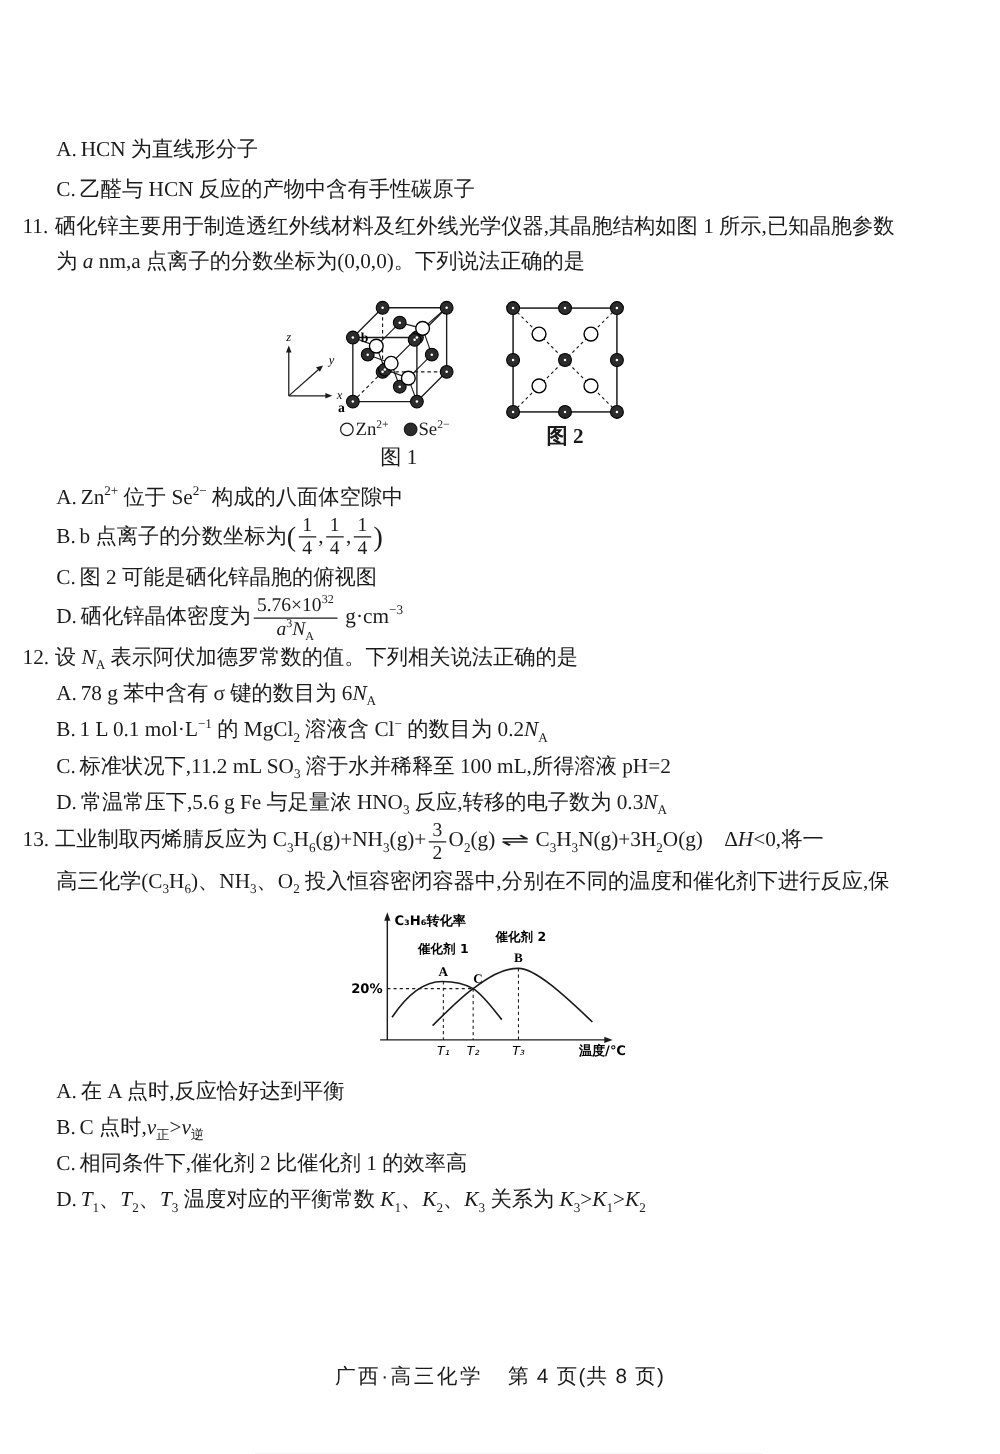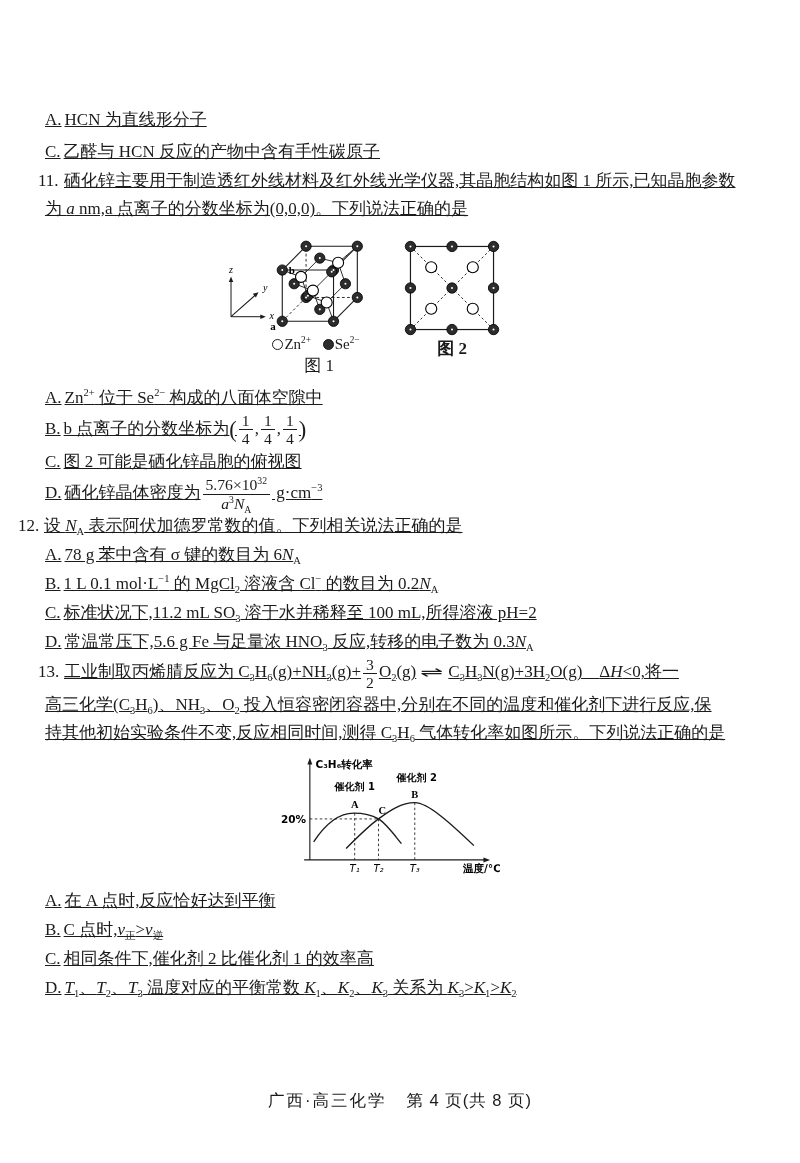--- a/index.html
+++ b/index.html
@@ -7,28 +7,28 @@
     position:relative;
     width:800px;height:1163px;
     margin:0 auto;
     background:#ffffff;
     color:#1b1b1b;
     font-family:"Liberation Serif","DejaVu Serif",serif;
     font-size:17px;
     overflow:hidden;
   }
   .content{padding:104px 26px 0 18px;}
-  .line{line-height:29px;text-decoration:underline;}
+  .line{line-height:29px;}
   .q10 .line{line-height:31.5px;}
   .stem{line-height:28px;}
   .opt{margin-left:27px;}
   .cont{margin-left:27px;}
   .qnum{display:inline-block;min-width:26px;}
   .optlabel{margin-right:3px;}
-  .nowrap{white-space:nowrap;margin-left:20px;}
+  .nowrap{white-space:nowrap;}
 
   .seg-sup{font-size:0.62em;vertical-align:super;line-height:0;}
   .seg-sub{font-size:0.62em;vertical-align:sub;line-height:0;}
   .seg-i{font-style:italic;}
   .seg-big{font-size:1.32em;vertical-align:-0.12em;}
   .seg-arrow{font-family:"DejaVu Sans",sans-serif;display:inline-block;transform:scaleX(1.9);margin:0 10px;font-size:0.85em;}
 
   .frac{display:inline-block;vertical-align:middle;text-align:center;line-height:1.1;margin:0 2px;font-size:0.92em;}
   .frac .num{display:block;border-bottom:1.3px solid #1b1b1b;padding:0 3px;}
   .frac .den{display:block;padding:0 3px;}
@@ -218,21 +218,20 @@
       <div class="line stem"><span class="qnum">12.</span><span><span>设 </span><span class="seg-i">N</span><span class="seg-sub">A</span><span> 表示阿伏加德罗常数的值。下列相关说法正确的是</span></span></div>
       <div class="line opt"><span class="optlabel">A.</span><span><span>78 g 苯中含有 σ 键的数目为 6</span><span class="seg-i">N</span><span class="seg-sub">A</span></span></div>
       <div class="line opt"><span class="optlabel">B.</span><span><span>1 L 0.1 mol·L</span><span class="seg-sup">−1</span><span> 的 MgCl</span><span class="seg-sub">2</span><span> 溶液含 Cl</span><span class="seg-sup">−</span><span> 的数目为 0.2</span><span class="seg-i">N</span><span class="seg-sub">A</span></span></div>
       <div class="line opt"><span class="optlabel">C.</span><span><span>标准状况下,11.2 mL SO</span><span class="seg-sub">3</span><span> 溶于水并稀释至 100 mL,所得溶液 pH=2</span></span></div>
       <div class="line opt"><span class="optlabel">D.</span><span><span>常温常压下,5.6 g Fe 与足量浓 HNO</span><span class="seg-sub">3</span><span> 反应,转移的电子数为 0.3</span><span class="seg-i">N</span><span class="seg-sub">A</span></span></div>
     </div>
 
     <div>
       <div class="line stem nowrap"><span class="qnum">13.</span><span><span>工业制取丙烯腈反应为 C</span><span class="seg-sub">3</span><span>H</span><span class="seg-sub">6</span><span>(g)+NH</span><span class="seg-sub">3</span><span>(g)+</span><span class="frac"><span class="num"><span>3</span></span><span class="den"><span>2</span></span></span><span>O</span><span class="seg-sub">2</span><span>(g)</span><span class="seg-arrow">⇌</span><span>C</span><span class="seg-sub">3</span><span>H</span><span class="seg-sub">3</span><span>N(g)+3H</span><span class="seg-sub">2</span><span>O(g)　</span><span>Δ</span><span class="seg-i">H</span><span>&lt;0,将一</span></span></div>
       <div class="line stem cont"><span><span>高三化学(C</span><span class="seg-sub">3</span><span>H</span><span class="seg-sub">6</span><span>)、NH</span><span class="seg-sub">3</span><span>、O</span><span class="seg-sub">2</span><span> 投入恒容密闭容器中,分别在不同的温度和催化剂下进行反应,保</span></span></div>
-      <div class="line stem cont"><span><span>持其他初始实验条件不变,反应相同时间,测得 C</span><span class="seg-sub">3</span><span>H</span><span class="seg-sub">6</span><span> 气体转化率如图所示。下列说法正确的是</span></span></div>
 
       <div class="chartwrap">
         <svg width="247" height="124" viewBox="0 0 247 130">
 
           <g stroke="#1b1b1b" stroke-width="1.2">
             <line x1="40" y1="8" x2="40" y2="110"></line>
             <line x1="34" y1="110" x2="224" y2="110"></line>
           </g>
           <polygon points="40,3 37.4,10 42.6,10" fill="#1b1b1b"></polygon>
           <polygon points="229,110 222,107.4 222,112.6" fill="#1b1b1b"></polygon>

